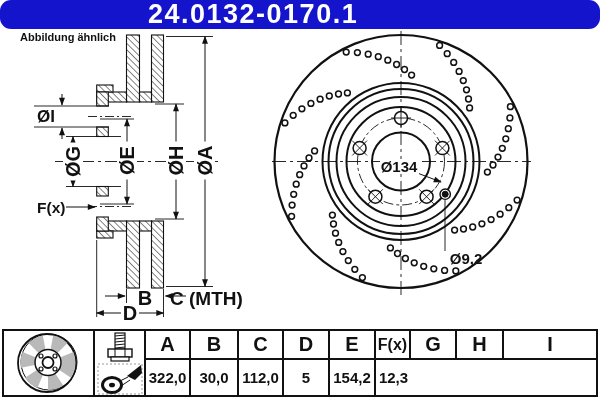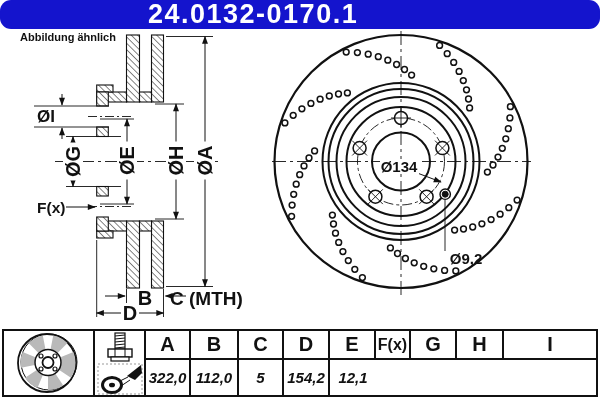--- a/index.html
+++ b/index.html
@@ -31,21 +31,21 @@
     grid-template-columns:91px 51px 45px 48px 45px 46px 46px 35px 46px 47px 1fr;
     grid-template-rows:29px 1fr;
   }
   .cell{
     border-right:2px solid #111;display:flex;align-items:center;justify-content:center;
     color:#111;overflow:hidden;
   }
   .cell.last{border-right:none;}
   .cell.hdr{border-bottom:2px solid #111;font-size:20px;font-weight:bold;}
   .cell.hdr.fx{font-size:16px;}
-  .cell.val{font-size:15px;font-weight:bold;font-style:italic;}
+  .cell.val{font-size:15px;font-weight:bold;}
   .cell.pic{grid-row:1/3;flex-direction:column;}
 </style>
 </head>
 <body>
 
 <div class="topbar" id="topbar" style="background: rgb(20, 20, 205); color: rgb(255, 255, 255);">
   <span id="pn1">24.0132-0170.1</span>
 </div>
 
 <div class="note">
@@ -293,17 +293,18 @@
   <div class="cell hdr">B</div>
   <div class="cell hdr">C</div>
   <div class="cell hdr">D</div>
   <div class="cell hdr">E</div>
   <div class="cell hdr fx">F(x)</div>
   <div class="cell hdr">G</div>
   <div class="cell hdr">H</div>
   <div class="cell hdr last">I</div>
 
   <div class="cell val">322,0</div>
+  <div class="cell val">30,0</div>
   <div class="cell val">112,0</div>
   <div class="cell val">5</div>
   <div class="cell val">154,2</div>
-  <div class="cell val last">12,1</div>
+  <div class="cell val last">12,3</div>
 </div>
 
 </body></html>

